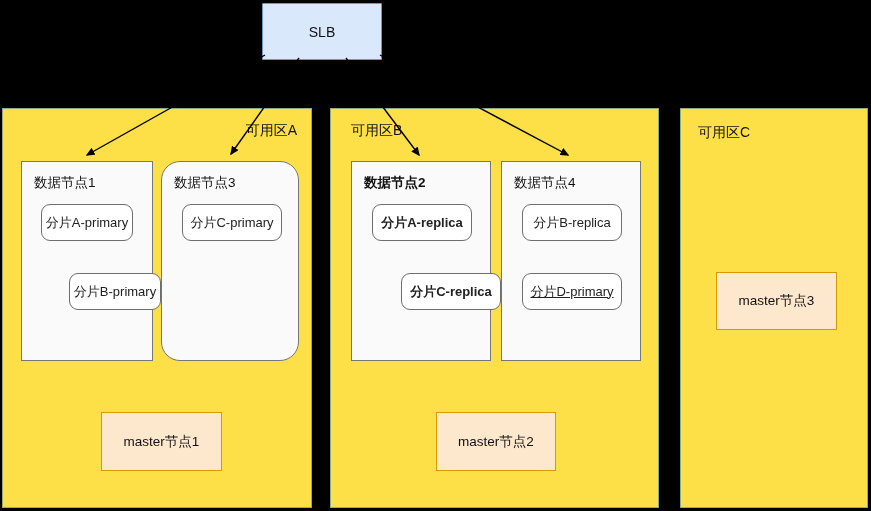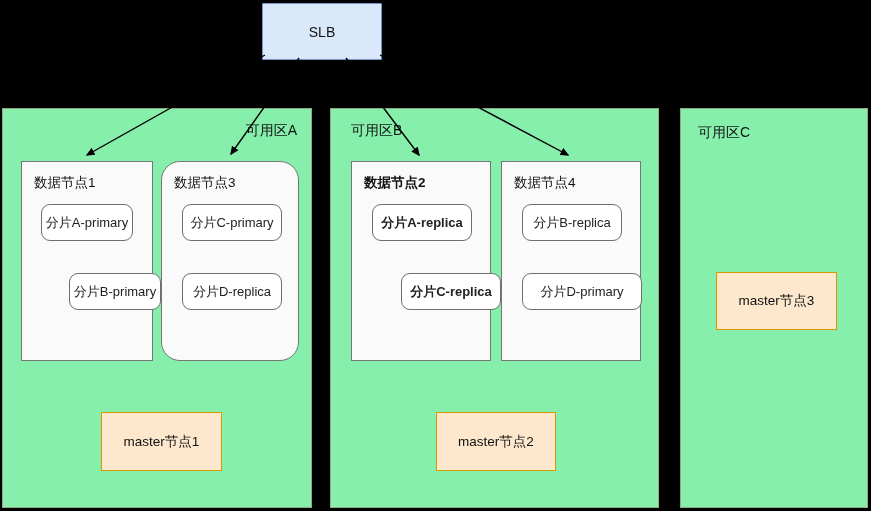--- a/index.html
+++ b/index.html
@@ -14,21 +14,21 @@
   
   .slb{
     position:absolute;left:262px;top:3px;width:118px;height:55px;
     background:#dae8fc;border:1px solid #7394c4;border-radius:1px;
     display:flex;align-items:center;justify-content:center;
     font-size:14px;color:#111;
   }
   
   .zone{
     position:absolute;top:108px;height:400px;
-    background:#86efac;border:1px solid #91aa82;
+    background:#fde047;border:1px solid #91aa82;
     box-sizing:border-box;
   }
   .zone-a{left:2px;width:310px;}
   .zone-b{left:330px;width:329px;}
   .zone-c{left:680px;width:188px;}
   .zone-label{
     position:absolute;top:13px;font-size:14px;color:#111;white-space:nowrap;
   }
   .zone-label.align-right{right:14px;}
   .zone-label.align-left{left:20px;}
@@ -80,39 +80,38 @@
 
     <div class="dnode" style="left:18px;width:132px;">
       <div class="dnode-title">数据节点1</div>
       <div class="shard row1" style="left:19px;width:92px;">分片A-primary</div>
       <div class="shard row2" style="left:19px;width:92px;margin-left:28px;">分片B-primary</div>
     </div>
 
     <div class="dnode" style="left:158px;width:138px;border-radius:19px;">
       <div class="dnode-title">数据节点3</div>
       <div class="shard row1" style="left:20px;width:100px;">分片C-primary</div>
-      <div class="shard row2" style="left:20px;width:100px;">分片D-replica</div>
     </div>
 
     <div class="master master-ab" style="left:98px;">master节点1</div>
   </div>
 
   <div class="zone zone-b">
     <div class="zone-label align-left">可用区B</div>
 
     <div class="dnode" style="left:20px;width:140px;font-weight:bold;">
       <div class="dnode-title">数据节点2</div>
       <div class="shard row1" style="left:20px;width:100px;">分片A-replica</div>
       <div class="shard row2" style="left:20px;width:100px;margin-left:29px;">分片C-replica</div>
     </div>
 
     <div class="dnode" style="left:170px;width:140px;">
       <div class="dnode-title">数据节点4</div>
       <div class="shard row1" style="left:20px;width:100px;text-align:center;">分片B-replica</div>
-      <div class="shard row2" style="left:20px;width:120px;">分片D-primary</div>
+      <div class="shard row2" style="left:20px;width:100px;text-decoration:underline;">分片D-primary</div>
     </div>
 
     <div class="master master-ab" style="left:105px;width:120px;">master节点2</div>
   </div>
 
   <div class="zone zone-c">
     <div class="zone-label align-left" style="left:17px;top:15px;">可用区C</div>
     <div class="master master-c">master节点3</div>
   </div>
 

